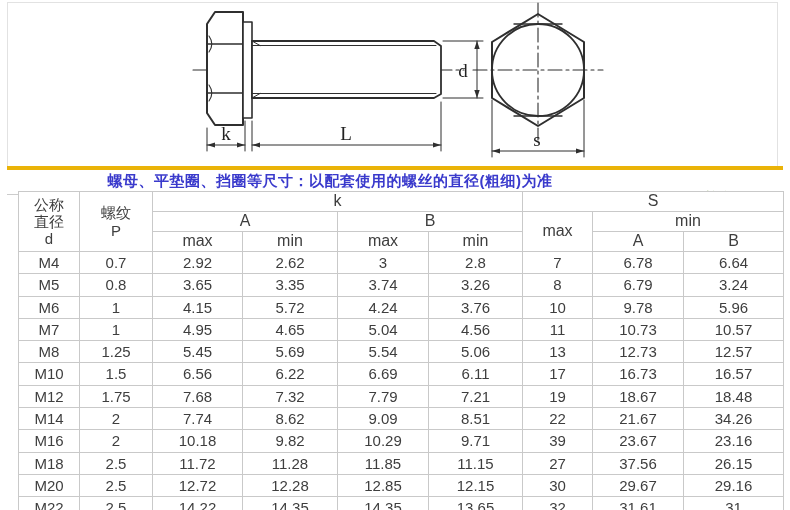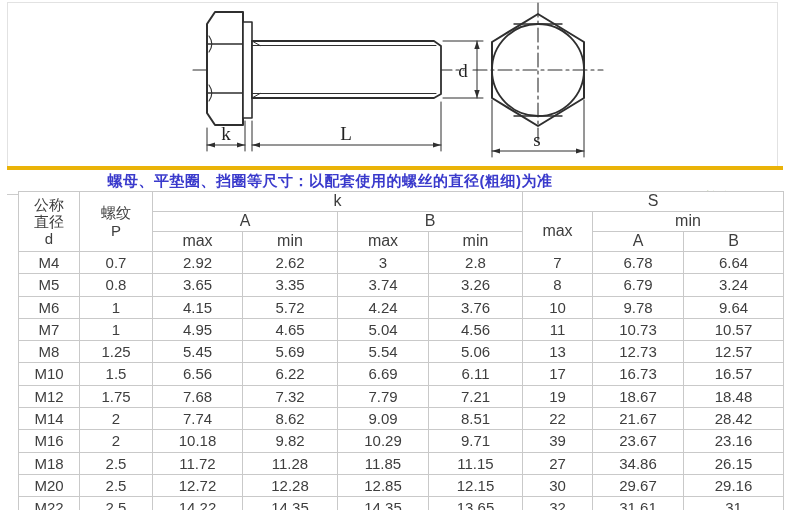--- a/index.html
+++ b/index.html
@@ -169,21 +169,21 @@
       </tr>
       <tr>
         <td>M6</td>
         <td>1</td>
         <td>4.15</td>
         <td>5.72</td>
         <td>4.24</td>
         <td>3.76</td>
         <td>10</td>
         <td>9.78</td>
-        <td>9.64</td>
+        <td>5.96</td>
       </tr>
       <tr>
         <td>M7</td>
         <td>1</td>
         <td>4.95</td>
         <td>4.65</td>
         <td>5.04</td>
         <td>4.56</td>
         <td>11</td>
         <td>10.73</td>
@@ -224,42 +224,42 @@
       </tr>
       <tr>
         <td>M14</td>
         <td>2</td>
         <td>7.74</td>
         <td>8.62</td>
         <td>9.09</td>
         <td>8.51</td>
         <td>22</td>
         <td>21.67</td>
-        <td>28.42</td>
+        <td>34.26</td>
       </tr>
       <tr>
         <td>M16</td>
         <td>2</td>
         <td>10.18</td>
         <td>9.82</td>
         <td>10.29</td>
         <td>9.71</td>
         <td>39</td>
         <td>23.67</td>
         <td>23.16</td>
       </tr>
       <tr>
         <td>M18</td>
         <td>2.5</td>
         <td>11.72</td>
         <td>11.28</td>
         <td>11.85</td>
         <td>11.15</td>
         <td>27</td>
-        <td>34.86</td>
+        <td>37.56</td>
         <td>26.15</td>
       </tr>
       <tr>
         <td>M20</td>
         <td>2.5</td>
         <td>12.72</td>
         <td>12.28</td>
         <td>12.85</td>
         <td>12.15</td>
         <td>30</td>

